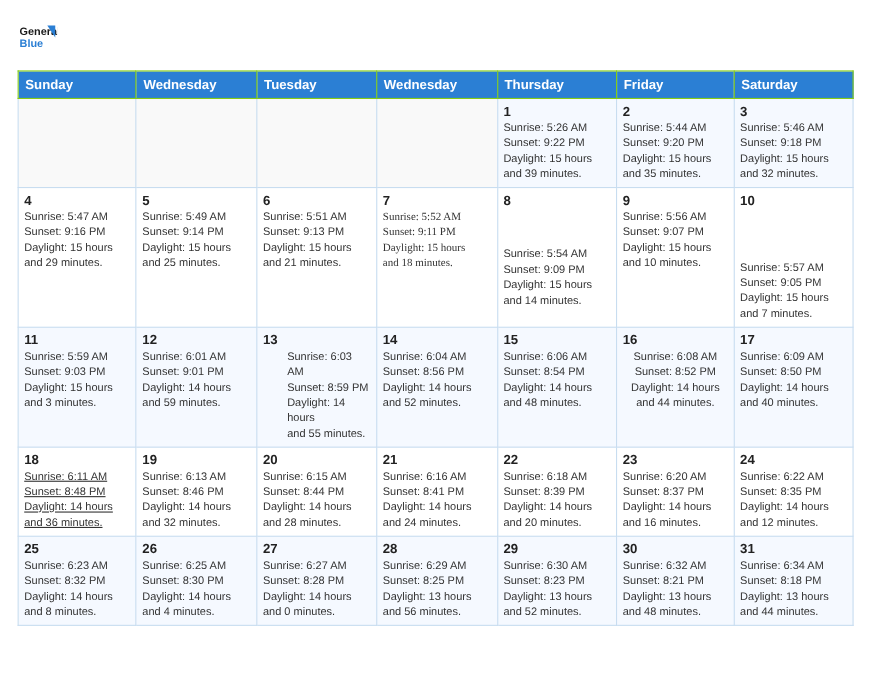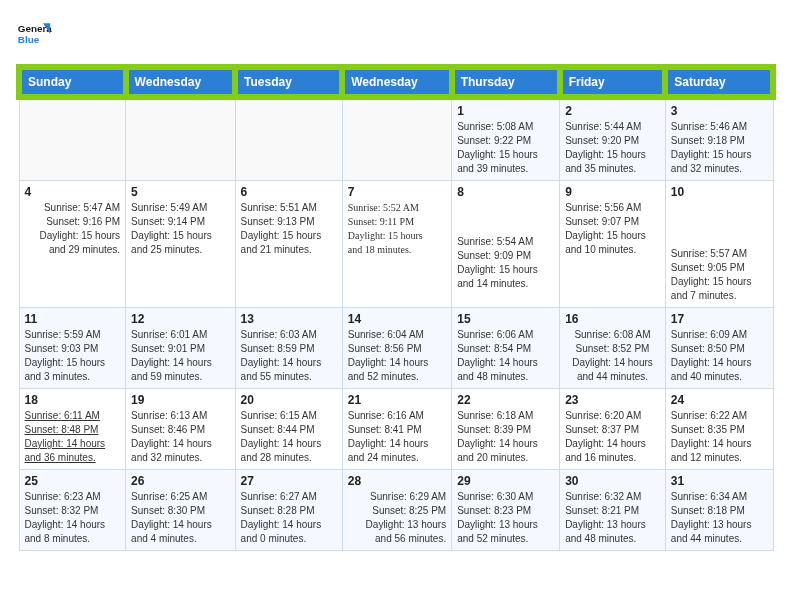--- a/index.html
+++ b/index.html
@@ -41,21 +41,21 @@
       width: 100%;
       border-collapse: collapse;
     }
     thead tr th {
       background: #2b7fd4;
       color: #fff;
       font-size: 12px;
       font-weight: bold;
       padding: 5px 6px;
       text-align: left;
-      border: 6px solid #84cc16;
+      border: 1px solid #84cc16;
     }
     tbody tr td {
       vertical-align: top;
       border: 1px solid #c8ddf0;
       padding: 4px 5px;
       font-size: 10.5px;
       color: #222;
       background: #fff;
       width: 113px;
       min-height: 80px;
@@ -112,21 +112,21 @@
       </tr>
   </thead>
   <tbody id="calendar-body">
   <tr>
         <td class="empty-cell"></td>
         <td class="empty-cell"></td>
         <td class="empty-cell"></td>
         <td class="empty-cell"></td>
         <td>
           <span class="day-number">1</span>
-          <div class="day-info" style="white-space: pre-line;">Sunrise: 5:08 AM
+          <div class="day-info" style="white-space: pre-line;">Sunrise: 5:26 AM
 Sunset: 9:22 PM
 Daylight: 15 hours
 and 39 minutes.</div>
         </td>
         <td>
           <span class="day-number">2</span>
           <div class="day-info" style="white-space: pre-line;">Sunrise: 5:44 AM
 Sunset: 9:20 PM
 Daylight: 15 hours
 and 35 minutes.</div>
@@ -135,21 +135,21 @@
           <span class="day-number">3</span>
           <div class="day-info" style="white-space: pre-line;">Sunrise: 5:46 AM
 Sunset: 9:18 PM
 Daylight: 15 hours
 and 32 minutes.</div>
         </td>
       </tr>
       <tr>
         <td>
           <span class="day-number">4</span>
-          <div class="day-info" style="white-space: pre-line; text-align: right;">Sunrise: 5:47 AM
+          <div class="day-info" style="white-space: pre-line;">Sunrise: 5:47 AM
 Sunset: 9:16 PM
 Daylight: 15 hours
 and 29 minutes.</div>
         </td>
         <td>
           <span class="day-number">5</span>
           <div class="day-info" style="white-space: pre-line;">Sunrise: 5:49 AM
 Sunset: 9:14 PM
 Daylight: 15 hours
 and 25 minutes.</div>
@@ -200,21 +200,21 @@
         </td>
         <td>
           <span class="day-number">12</span>
           <div class="day-info" style="white-space: pre-line;">Sunrise: 6:01 AM
 Sunset: 9:01 PM
 Daylight: 14 hours
 and 59 minutes.</div>
         </td>
         <td>
           <span class="day-number">13</span>
-          <div class="day-info" style="white-space: pre-line;">Sunrise: 6:03 AM
+          <div class="day-info" style="white-space: pre-line; margin-left: 22px;">Sunrise: 6:03 AM
 Sunset: 8:59 PM
 Daylight: 14 hours
 and 55 minutes.</div>
         </td>
         <td>
           <span class="day-number">14</span>
           <div class="day-info" style="white-space: pre-line;">Sunrise: 6:04 AM
 Sunset: 8:56 PM
 Daylight: 14 hours
 and 52 minutes.</div>
@@ -309,21 +309,21 @@
         </td>
         <td>
           <span class="day-number">27</span>
           <div class="day-info" style="white-space: pre-line;">Sunrise: 6:27 AM
 Sunset: 8:28 PM
 Daylight: 14 hours
 and 0 minutes.</div>
         </td>
         <td>
           <span class="day-number">28</span>
-          <div class="day-info" style="white-space: pre-line; text-align: right;">Sunrise: 6:29 AM
+          <div class="day-info" style="white-space: pre-line;">Sunrise: 6:29 AM
 Sunset: 8:25 PM
 Daylight: 13 hours
 and 56 minutes.</div>
         </td>
         <td>
           <span class="day-number">29</span>
           <div class="day-info" style="white-space: pre-line;">Sunrise: 6:30 AM
 Sunset: 8:23 PM
 Daylight: 13 hours
 and 52 minutes.</div>

